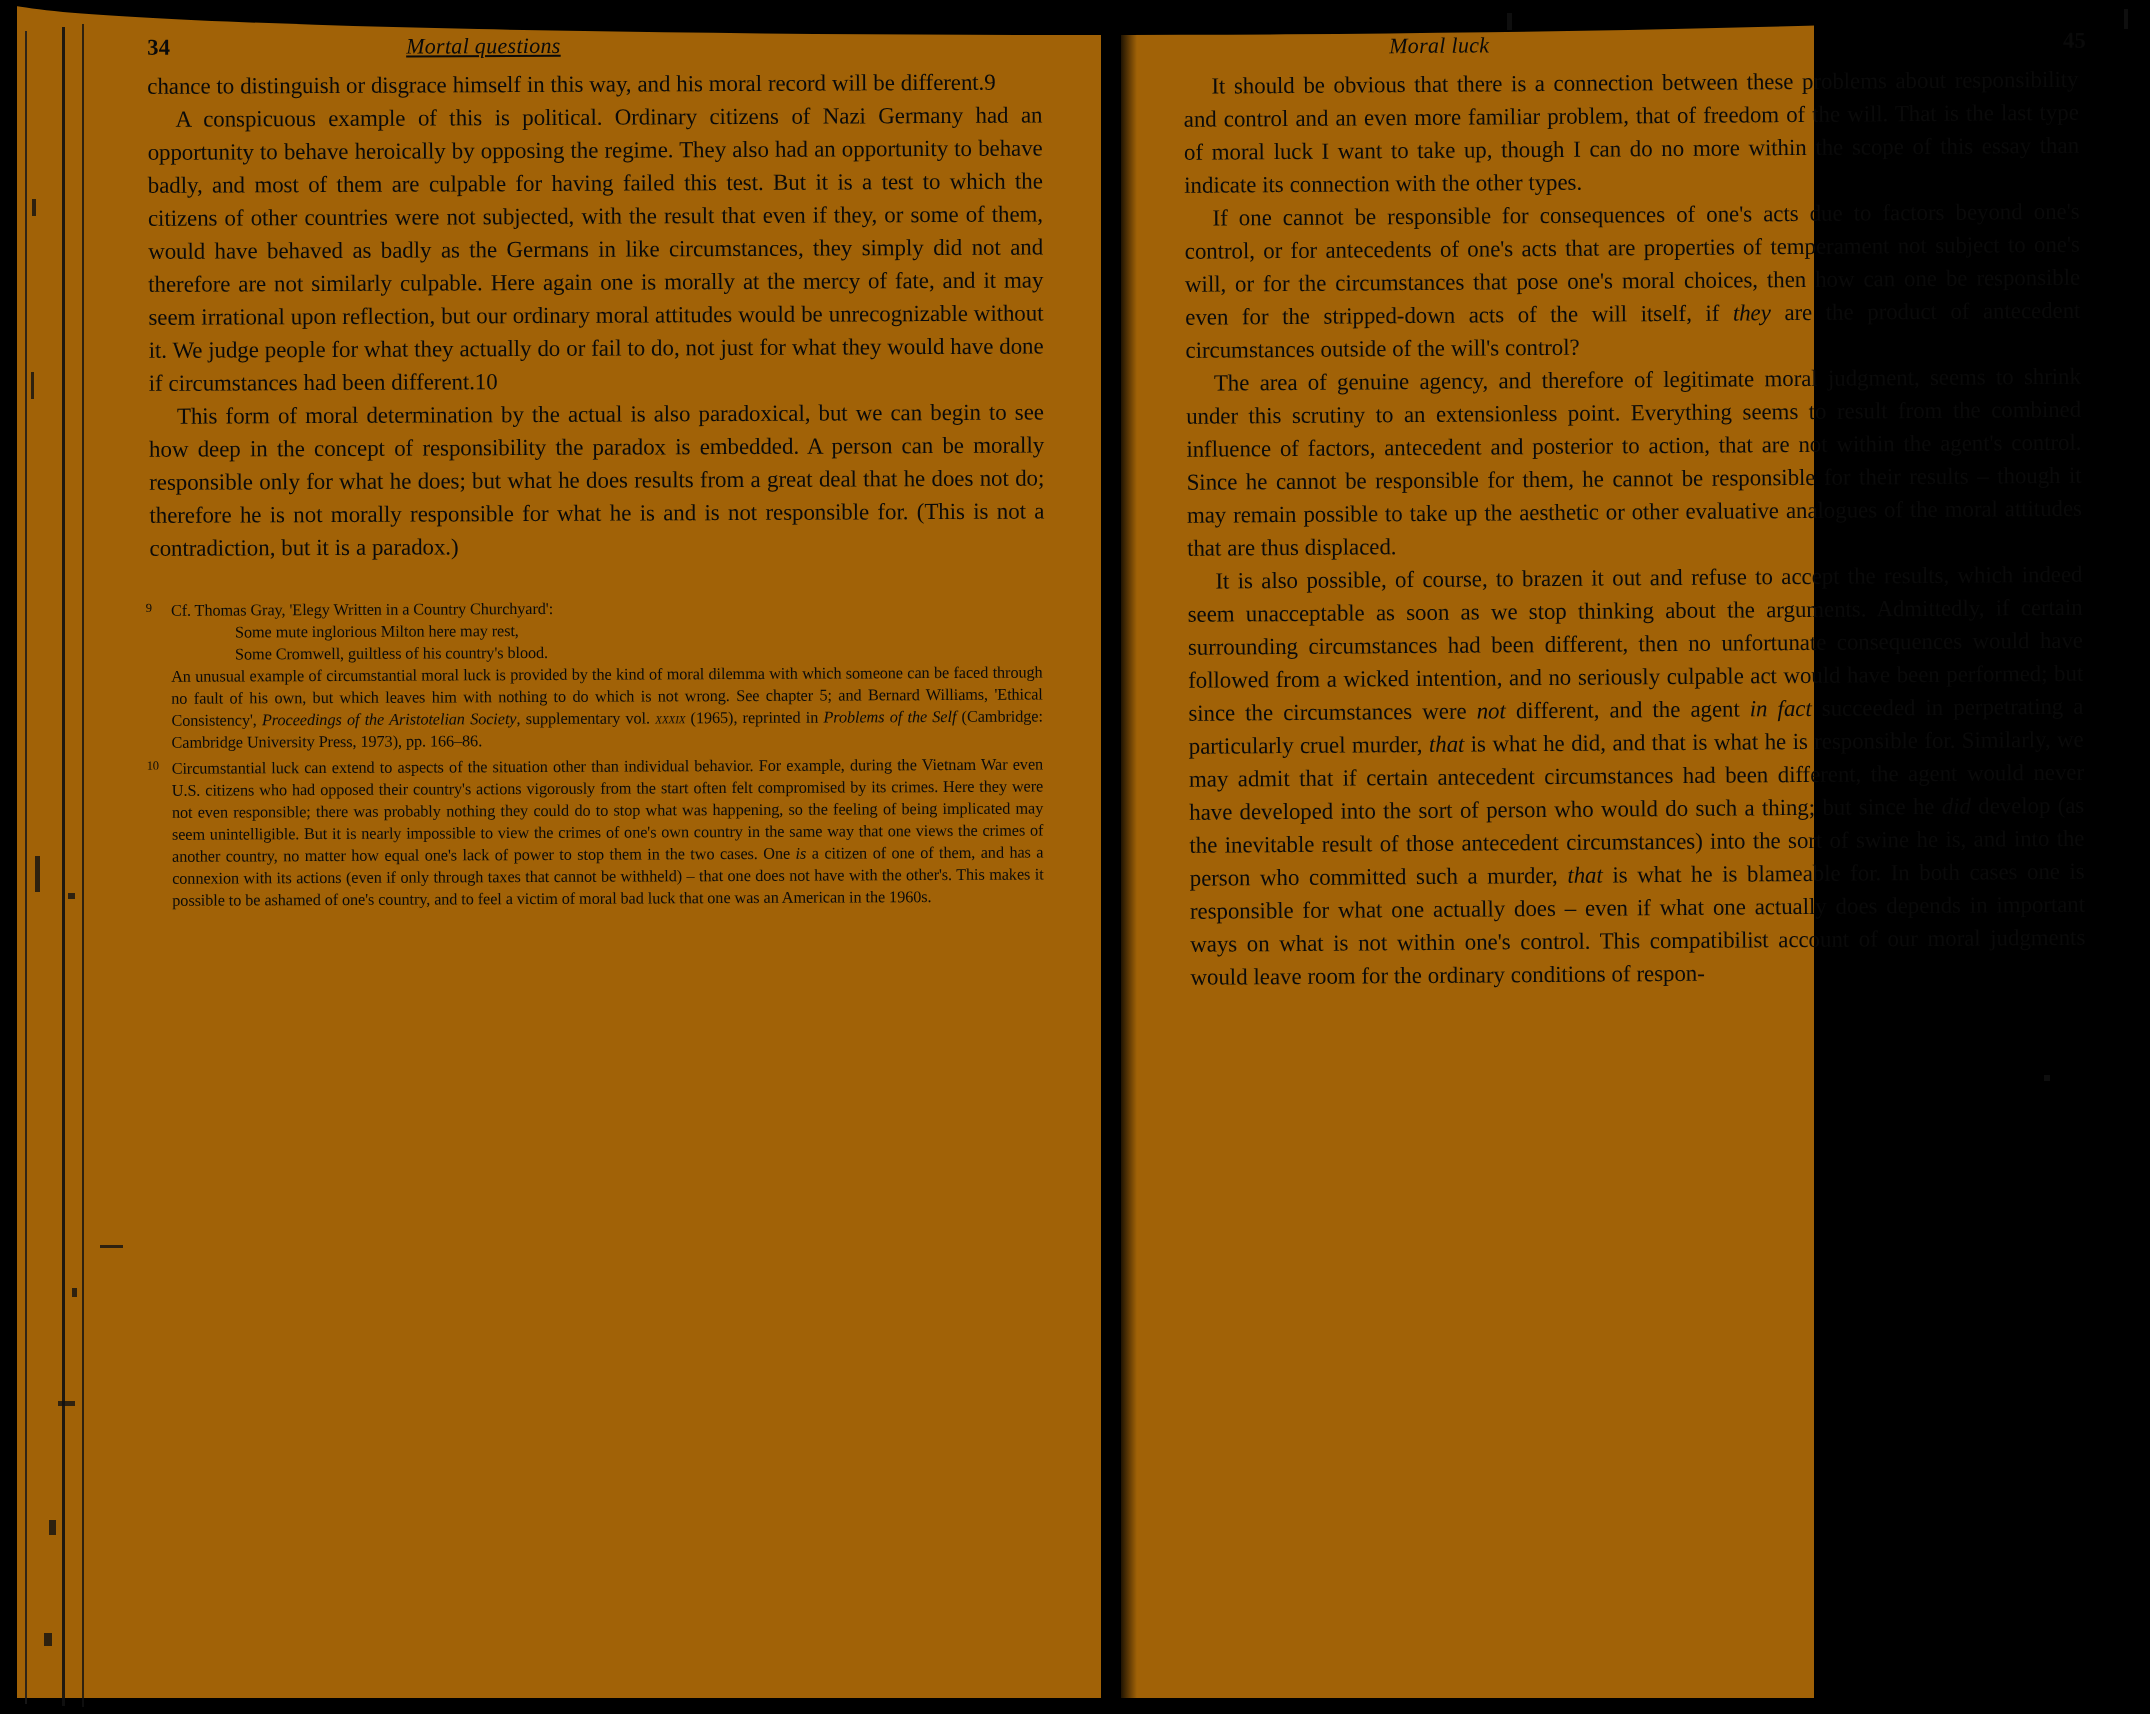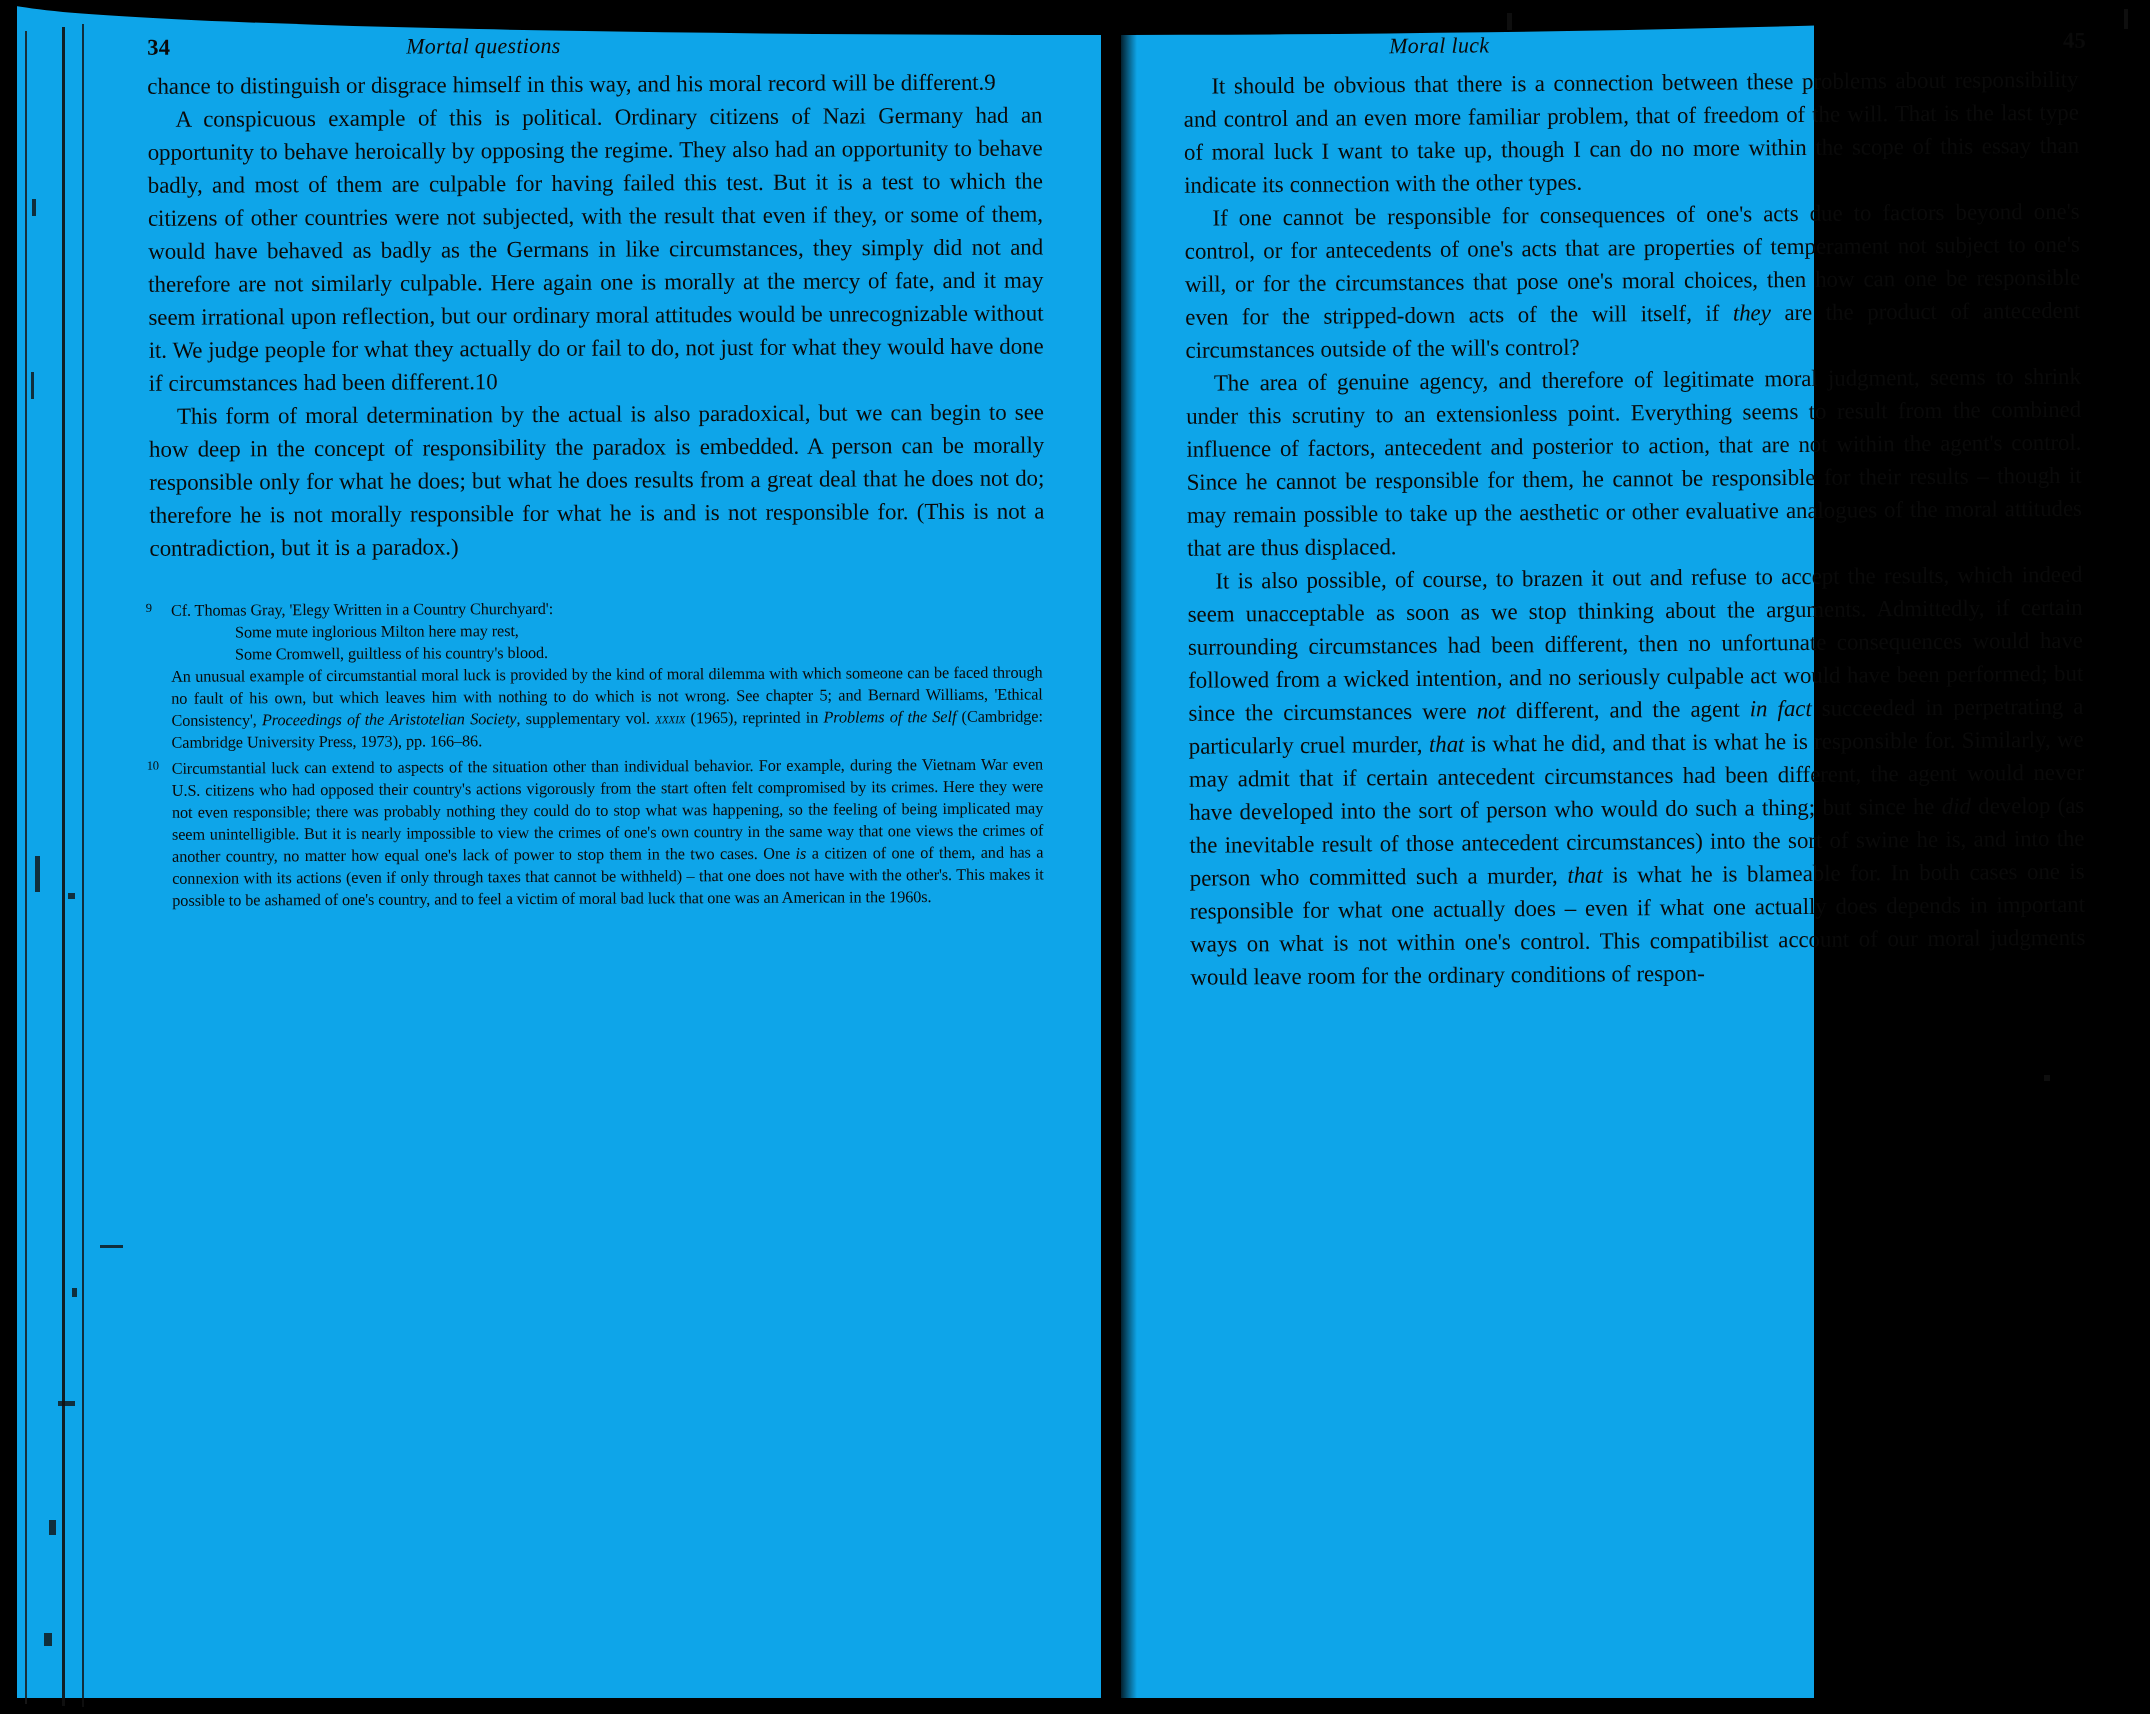--- a/index.html
+++ b/index.html
@@ -5,21 +5,21 @@
   html,body{margin:0;padding:0;background:#ffffff;}
   body{
     width:2151px;height:1715px;position:relative;overflow:hidden;
     font-family:"Liberation Serif","DejaVu Serif",serif;
     background:#000000;
   }
 
   
   #scan-sheet{
     position:absolute;left:0;top:0;width:1823px;height:1715px;
-    background:#0ea5e9;
+    background:#a16207;
   }
   
   .edge-top{
     position:absolute;left:0;top:0;width:2151px;height:35px;
     background:#000;
     border-radius:0 0 50% 50%/0 0 100% 100%;
   }
   .edge-bottom{
     position:absolute;left:0;bottom:0;width:2151px;height:17px;background:#000;
   }
@@ -59,21 +59,21 @@
     font-size:22px;
   }
   .rh-folio{
     position:absolute;top:10.6px;font-weight:700;font-size:22.6px;letter-spacing:0.3px;
   }
   .rh-folio.left{left:28px;}
   .rh-folio.right{right:12px;}
   .rh-title{
     position:absolute;top:10.6px;font-style:italic;font-size:22px;letter-spacing:0.3px;
   }
-  .rh-title.left{left:287px;}
+  .rh-title.left{left:287px;text-decoration:underline;}
   .rh-title.right{left:234px;}
 
   .body-col{
     padding:0 20px 0 28px;
   }
   p.body{
     margin:0;
     text-align:justify;
     font-size:23px;
     line-height:33px;

